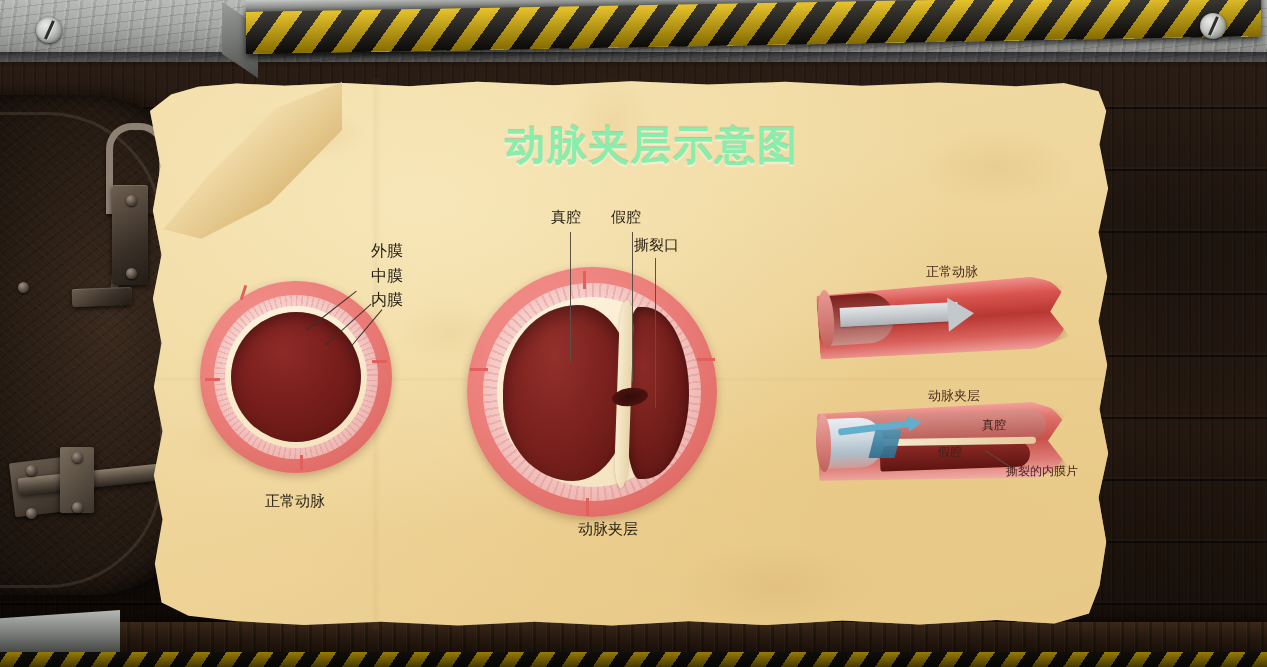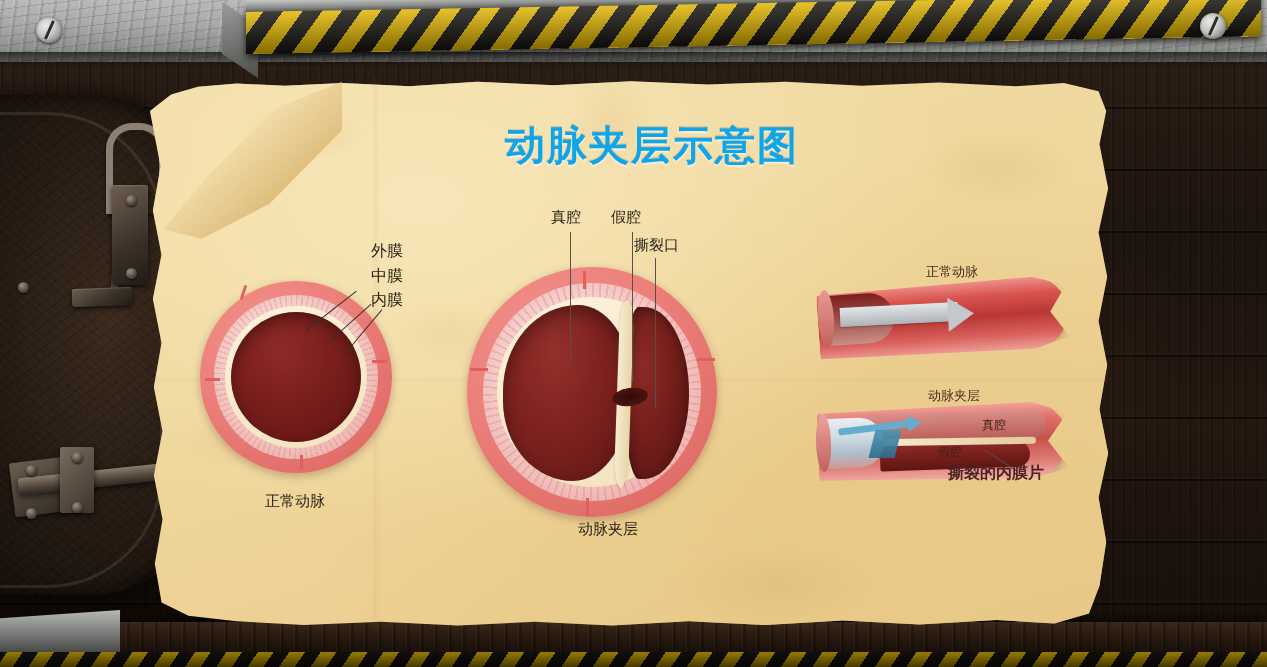--- a/index.html
+++ b/index.html
@@ -125,21 +125,21 @@
     background:
       linear-gradient(90deg,rgba(0,0,0,0) 0 23%,rgba(160,120,60,.07) 23.4%,rgba(0,0,0,0) 24%),
       linear-gradient(0deg,rgba(0,0,0,0) 0 45%,rgba(160,120,60,.06) 45.3%,rgba(0,0,0,0) 46%);}
   .curl{position:absolute;left:152px;top:82px;width:190px;height:160px;
     background:linear-gradient(138deg,#fbf0cf 0%,#f3dfae 38%,#dcba78 72%,#c6a060 100%);
     clip-path:polygon(100% 0,100% 30%,62% 76%,26% 98%,6% 92%,30% 58%,66% 16%);
     filter:drop-shadow(2px 4px 6px rgba(0,0,0,.45));}
 
   
   .title{position:absolute;left:505px;top:118px;width:360px;
-    font-size:40px;font-weight:700;color:#0ea5e9;letter-spacing:2px;
+    font-size:40px;font-weight:700;color:#86efac;letter-spacing:2px;
     text-shadow:0 2px 2px rgba(255,255,255,.55), 0 -1px 1px rgba(0,0,0,.18);}
   .lbl{position:absolute;color:#241d13;font-size:16px;white-space:nowrap;}
   .lbl-b{font-size:15px;}
   .cap{position:absolute;color:#241d13;font-size:15px;white-space:nowrap;}
   .lead{position:absolute;background:#3a3026;transform-origin:left center;height:1px;}
   .lead-v{position:absolute;width:1px;background:#5a5046;}
 
   
   .xsec{position:absolute;border-radius:50%;}
   .adv{background:radial-gradient(circle at 35% 28%,#f2918c 0%,#ec7f7a 45%,#d9615c 100%);
@@ -316,16 +316,16 @@
     <div style="position:absolute;left:908px;top:415px;width:0;height:0;
          border-top:8px solid transparent;border-bottom:8px solid transparent;
          border-left:14px solid #63aecd;transform:rotate(-7deg);"></div>
     <div style="position:absolute;left:872px;top:430px;width:26px;height:28px;
          background:linear-gradient(180deg,#4f93b4,#2d6d8d);transform:skewX(-14deg);opacity:.92;"></div>
 
     <div class="tiny" style="left:928px;top:387px;font-size:13px;color:#4a2a20;">动脉夹层</div>
     <div class="tiny" style="left:982px;top:417px;font-size:12px;color:#3e2119;">真腔</div>
     <div class="tiny" style="left:938px;top:444px;font-size:12px;color:#3e2119;">假腔</div>
     <div class="lead" style="left:985px;top:450px;width:34px;transform:rotate(33deg);background:#5c4a3c;"></div>
-    <div class="tiny-w" style="left:948px;top:463px;font-size:16px;font-weight:bold;">撕裂的内膜片</div>
+    <div class="tiny-w" style="left:1006px;top:463px;font-size:12px;">撕裂的内膜片</div>
   </div>
 
 </div>
 
 </body></html>

